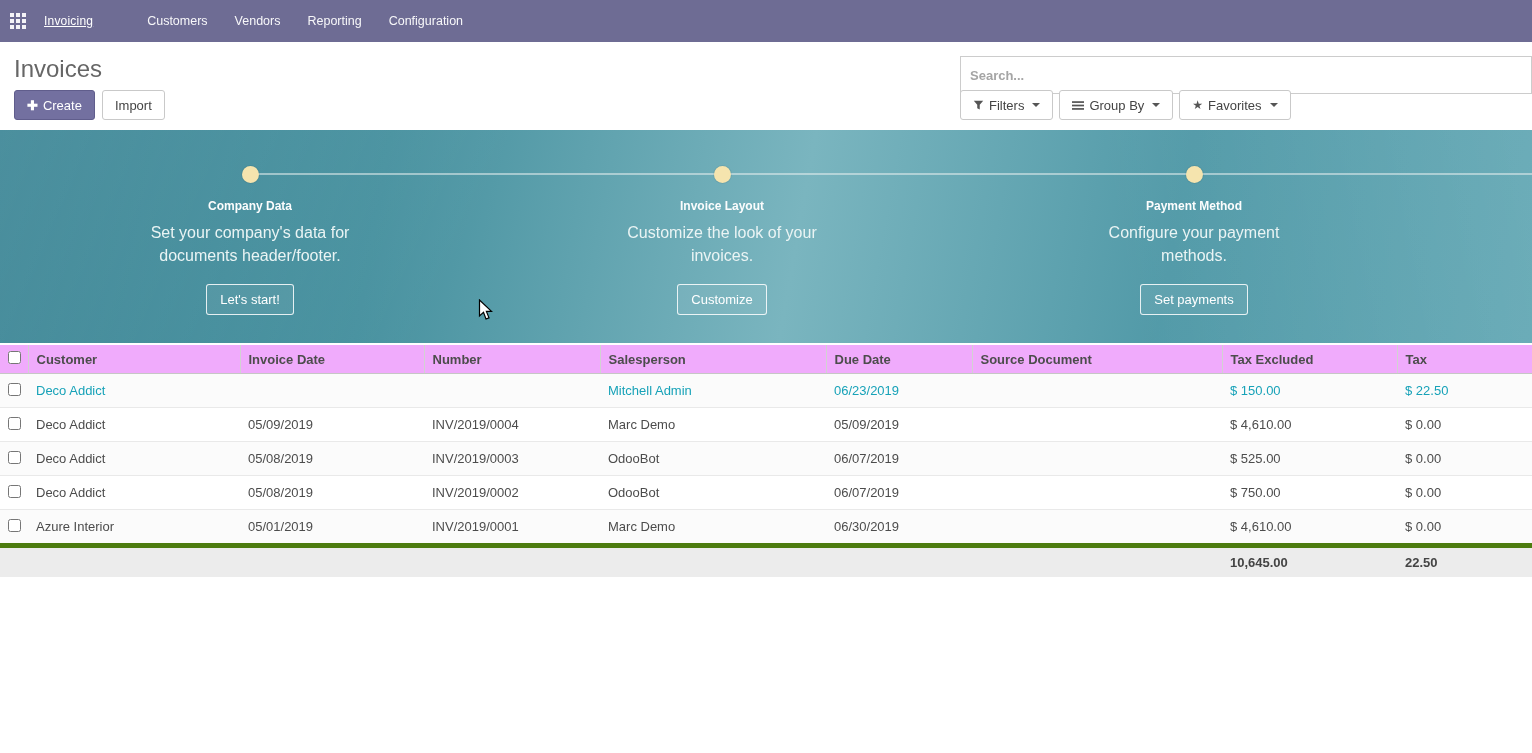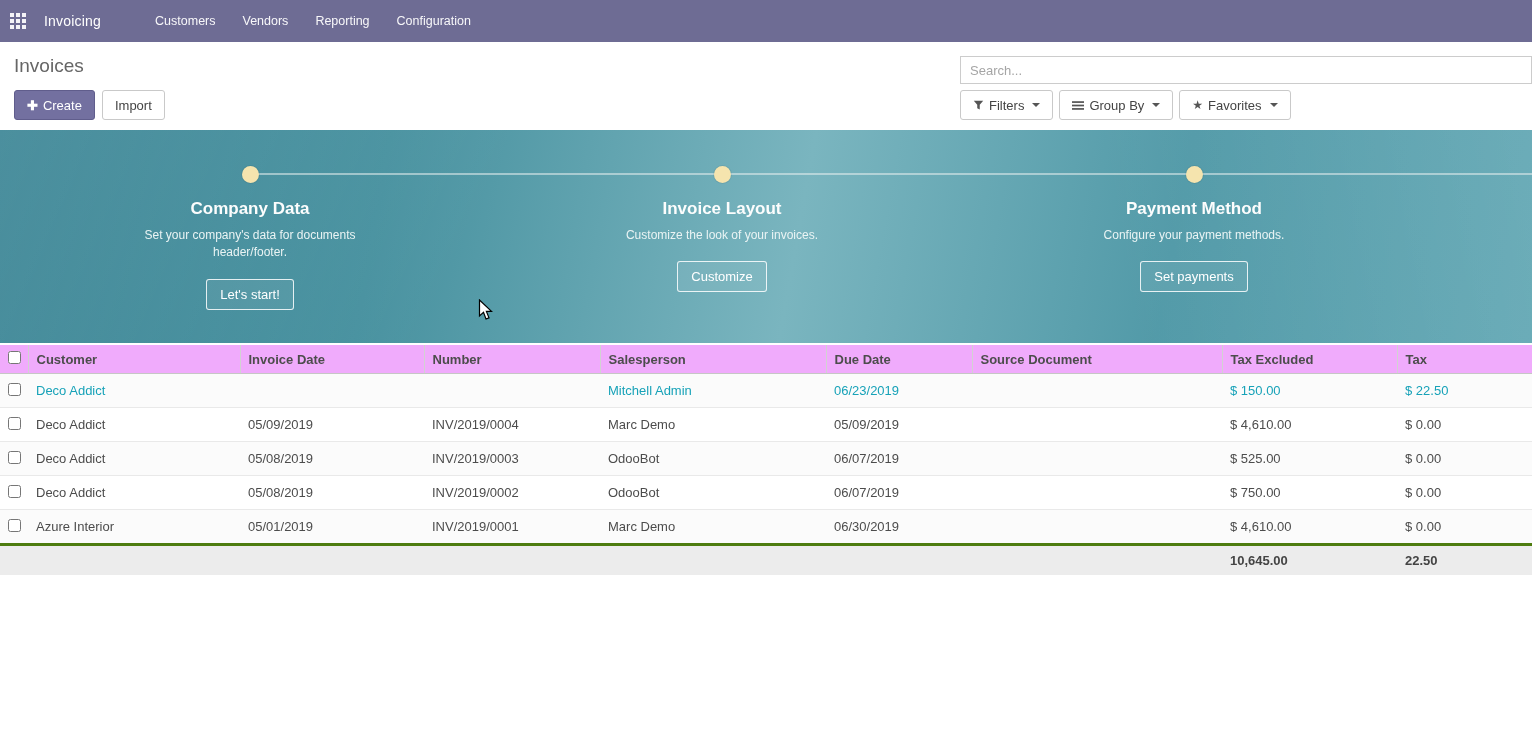--- a/index.html
+++ b/index.html
@@ -6,76 +6,76 @@
   html,body { background:#fff; }
   body { font-family:"Liberation Sans", sans-serif; }
   .screen { position:relative; width:1532px; height:753px; background:#fff; overflow:hidden; }
 
   
   .navbar { position:absolute; top:0; left:0; right:0; height:42px;
             background:var(--navbar-bg,#6e6c94); display:flex; align-items:center; color:#fff; }
   .apps-btn { width:36px; height:42px; display:flex; align-items:center; justify-content:center; cursor:pointer; }
   .grid-icon { display:grid; grid-template-columns:repeat(3,4px); grid-gap:2px; }
   .grid-icon i { width:4px; height:4px; background:rgba(255,255,255,.92); display:block; }
-  .app-title { font-size:14px; font-weight:400; margin:0 44px 0 8px; letter-spacing:.2px; }
+  .app-title { font-size:12px; font-weight:400; margin:0 44px 0 8px; letter-spacing:.2px;text-decoration:underline; }
   .nav-menu { display:flex; gap:7px; font-size:12.5px; }
   .nav-item { padding:7px 10px; color:rgba(255,255,255,.95); cursor:pointer; border-radius:2px; }
 
   
   .control-panel { position:absolute; top:42px; left:0; right:0; height:88px; background:#fff; }
-  .page-title { position:absolute; left:14px; top:13px; font-size:19px; font-weight:400; color:#666; }
+  .page-title { position:absolute; left:14px; top:13px; font-size:24px; font-weight:400; color:#666; }
   .cp-buttons { position:absolute; left:14px; top:48px; display:flex; gap:7px; }
   .btn { height:30px; padding:0 12px; font-size:13px; border:1px solid #c9c9c9; background:#fff;
          color:#444; border-radius:3px; cursor:pointer; display:inline-flex; align-items:center; gap:5px;
          font-family:"Liberation Sans",sans-serif; }
   .btn-primary { background:var(--accent-purple,#7370a0); border-color:#605d8c; color:#fff; }
   .plus-glyph { font-size:13px; font-weight:700; line-height:1; }
   .search-input { position:absolute; left:960px; top:14px; width:572px; height:28px;
-                  border:1px solid #ccc; padding:8px 9px; font-size:13px; color:#333; outline:none;
-                  font-family:"Liberation Sans",sans-serif; }
+                  border:1px solid #ccc; padding:18px 9px; font-size:13px; color:#333; outline:none;
+                  font-family:"Liberation Sans",sans-serif;font-weight:bold; }
   .search-input::placeholder { color:#a5a5a5; }
   .facet-buttons { position:absolute; left:960px; top:48px; display:flex; gap:6px; }
   .caret { width:0; height:0; border-left:4px solid transparent; border-right:4px solid transparent;
            border-top:4px solid #555; display:inline-block; margin-left:3px; }
   .btn svg { display:block; }
   .star-glyph { font-size:12px; color:#555; line-height:1; }
 
   
   .onboarding { position:absolute; top:130px; left:0; right:0; height:213px;
     background:
       linear-gradient(115deg, rgba(255,255,255,.14) 0%, rgba(255,255,255,0) 32%),
       linear-gradient(260deg, rgba(255,255,255,.10) 0%, rgba(255,255,255,0) 28%),
       linear-gradient(100deg, #2e7d8e 0%, #47919f 25%, #7ab5bf 52%, #529aa8 76%, #5ca4b1 100%);
     color:#fff; }
   .ob-line { position:absolute; top:43px; left:250px; right:0; height:2px;
              background:rgba(232,238,238,.55); }
   .ob-step { position:absolute; top:0; width:472px; text-align:center; }
   .ob-step.s0 { left:14px; } .ob-step.s1 { left:486px; } .ob-step.s2 { left:958px; }
   .ob-dot { width:17px; height:17px; border-radius:50%; background:var(--onboarding-dot,#f5e4ae);
             margin:36px auto 0; box-shadow:0 0 0 1px rgba(0,0,0,.06); }
-  .ob-title { margin-top:16px; font-size:17px; font-weight:700; color:#fcfdfd; }
-  .ob-desc { margin:8px auto 0; font-size:12px; line-height:1.45; max-width:235px; color:#eaf4f4; }
+  .ob-title { margin-top:16px; font-size:12px; font-weight:700; color:#fcfdfd; }
+  .ob-desc { margin:8px auto 0; font-size:16px; line-height:1.45; max-width:235px; color:#eaf4f4; }
   .ob-btn { margin-top:17px; padding:7px 13px; font-size:13px; color:#fff; cursor:pointer;
             background:rgba(255,255,255,.07); border:1px solid rgba(255,255,255,.85); border-radius:3px;
             font-family:"Liberation Sans",sans-serif; }
 
   
   .invoice-table { position:absolute; top:345px; left:0; width:1532px; border-collapse:collapse;
                    font-size:13px; color:#4c4c4c; table-layout:fixed; }
   .invoice-table thead th { background:#f0abfc; border-bottom:1px solid #c6c6c6;
       border-left:1px solid #d2d2d2; font-weight:700; text-align:left; padding:6px 8px;
       height:26px; color:#4c4c4c; white-space:nowrap; overflow:hidden; }
   .invoice-table thead th:first-child { border-left:none; }
   .invoice-table tbody td { padding:9px 8px; border-bottom:1px solid #e9e9e9; height:33px;
       white-space:nowrap; overflow:hidden; }
   .invoice-table tbody tr:nth-child(odd) { background:#fbfbfb; }
   .invoice-table .num { }
   .invoice-table .col-tax { padding-right:24px; }
   .invoice-table .cell-check { padding:6px 0 6px 8px; }
-  .invoice-table tfoot td { background:#ececec; border-top:3px solid #4d7c0f; font-weight:700;
+  .invoice-table tfoot td { background:#ececec; border-top:5px solid #4d7c0f; font-weight:700;
       padding:7px 8px; height:27px; color:#444; }
   .invoice-table tr.highlight td { color:var(--accent-info,#17a2b8); }
   .invoice-table input[type=checkbox] { width:13px; height:13px; cursor:pointer; }
 
   
   .cursor { position:absolute; left:478px; top:299px; pointer-events:none; }
 </style>
 </head>
 <body>
 

